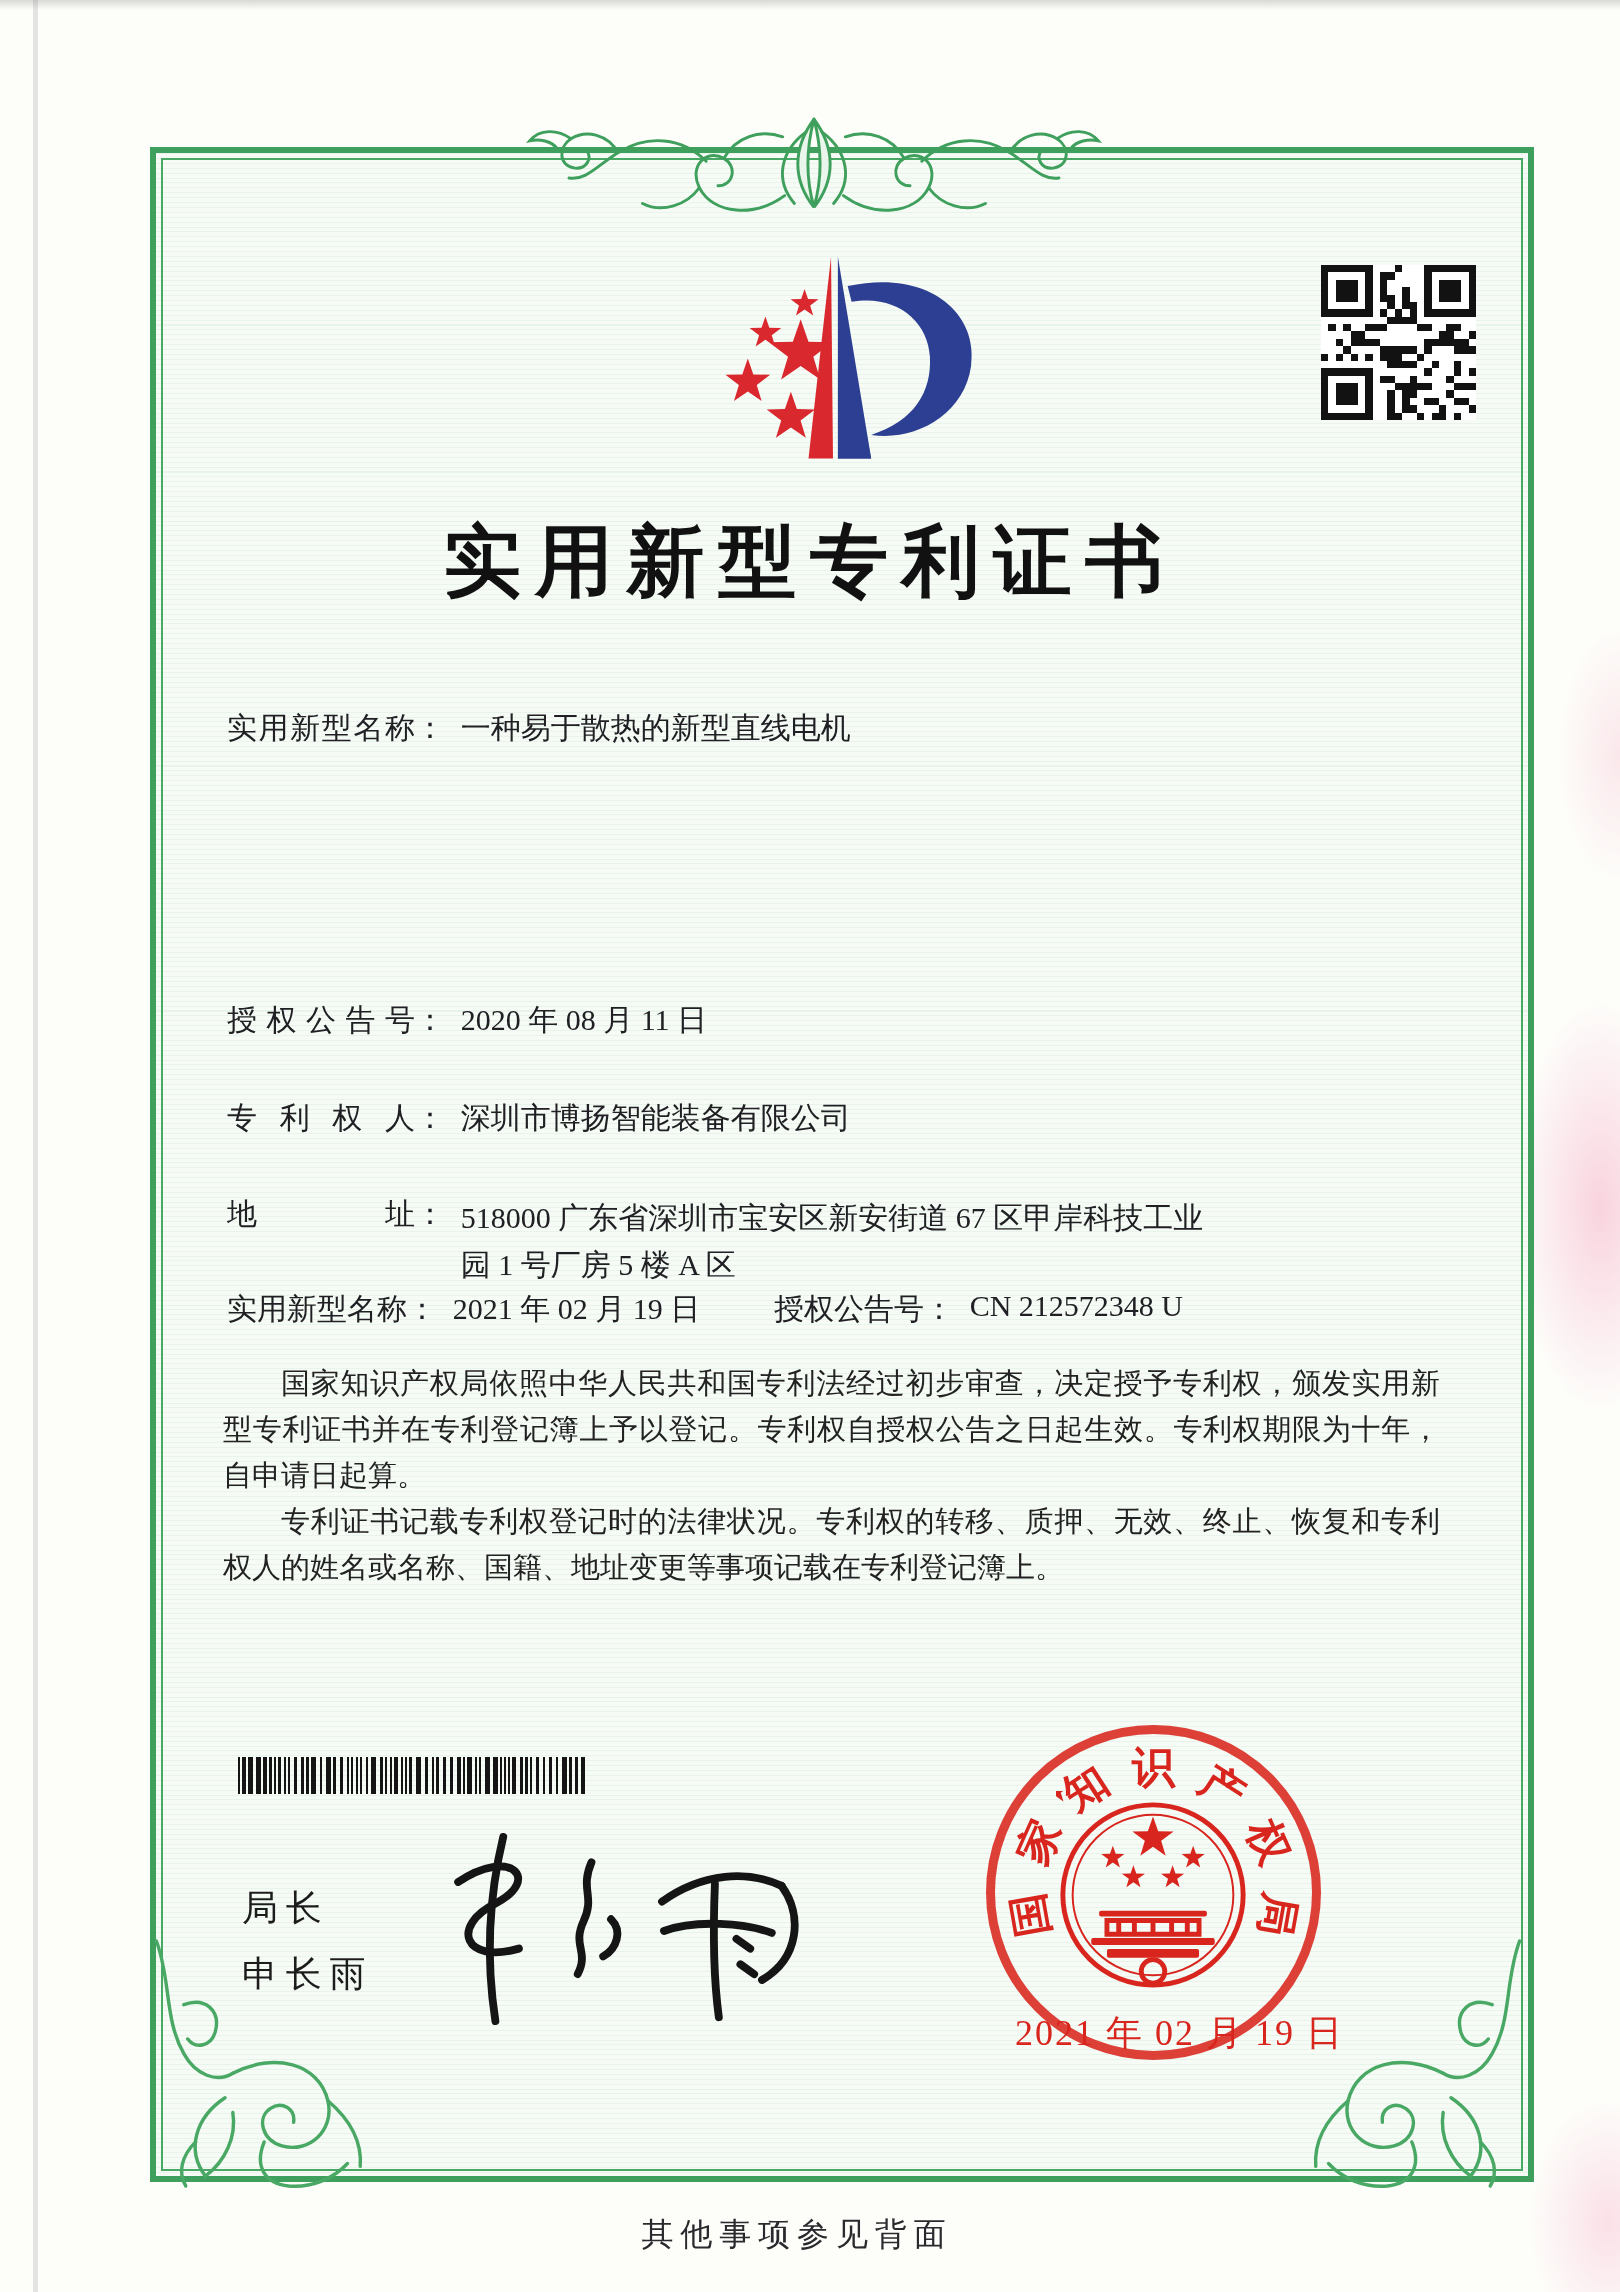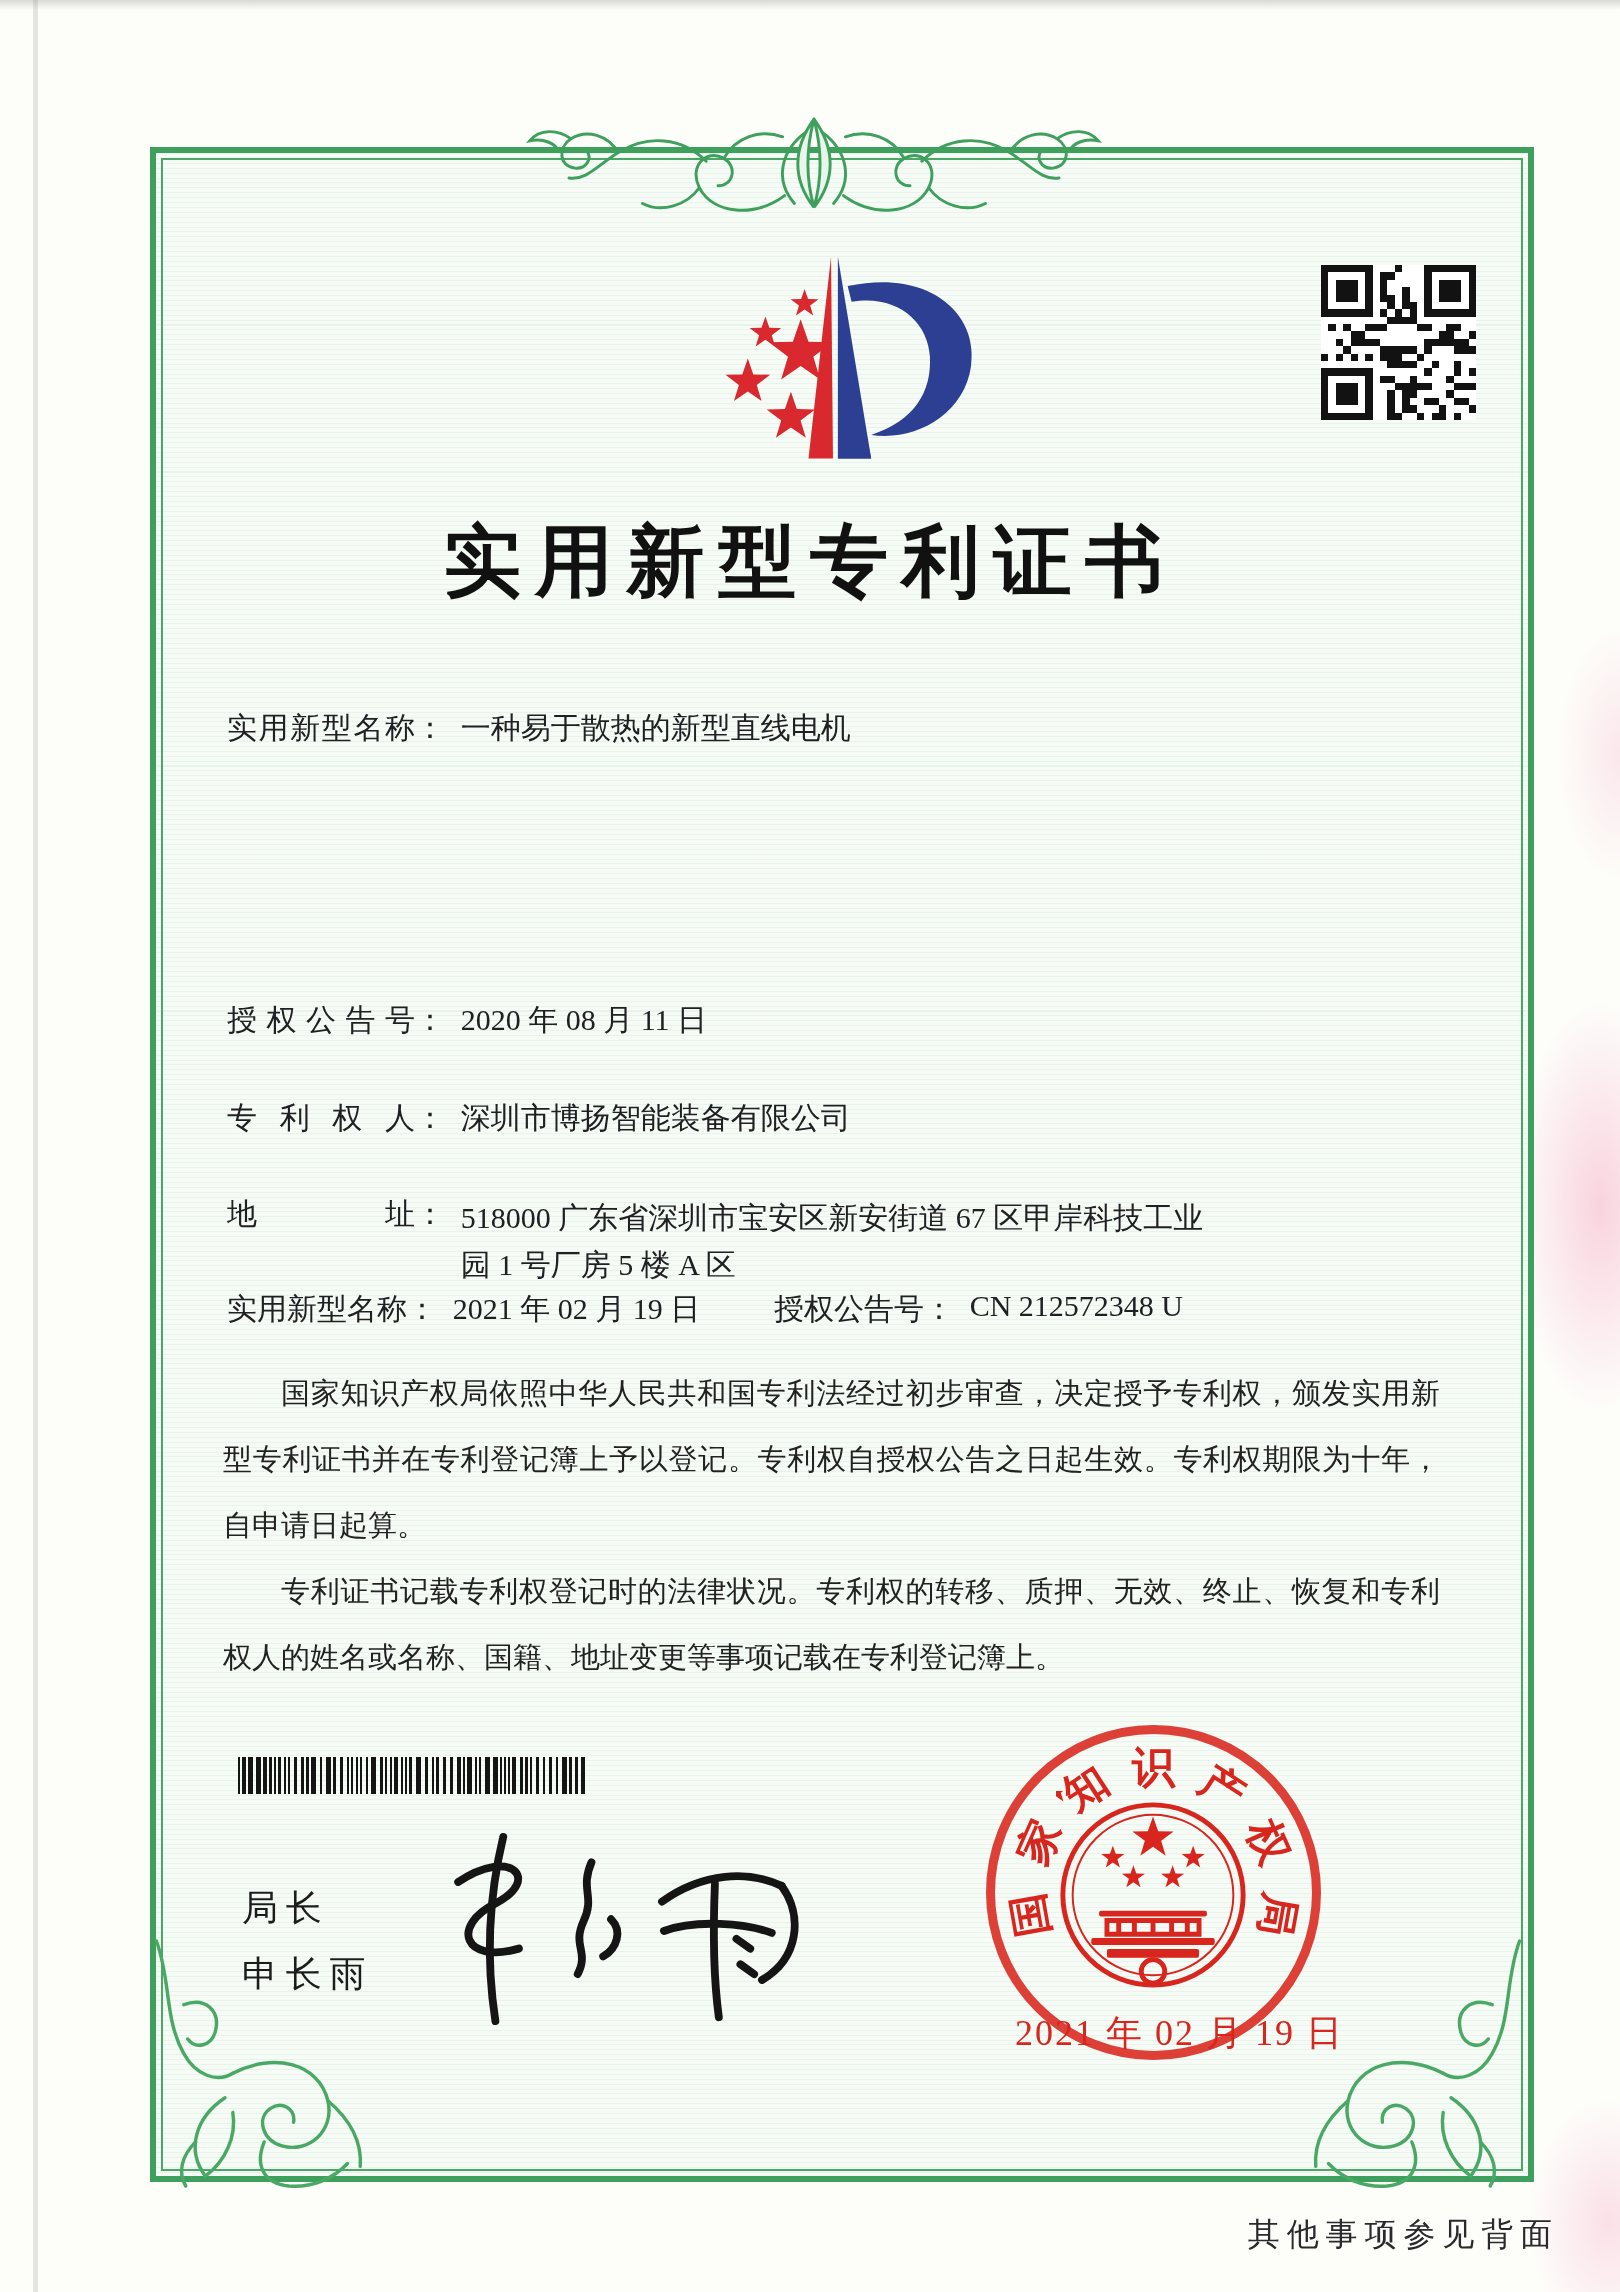--- a/index.html
+++ b/index.html
@@ -39,21 +39,21 @@
   
   .row{position:absolute;left:227px;font-size:30px;color:#202024;white-space:nowrap;}
   .lbl{display:inline-block;width:188px;text-align:justify;text-align-last:justify;vertical-align:top;}
   .lbl-plain{display:inline-block;vertical-align:top;}
   .colon{display:inline-block;vertical-align:top;}
   .val{display:inline-block;margin-left:15.7px;vertical-align:top;}
   .val-addr{display:inline-block;margin-left:15.7px;vertical-align:top;width:1010px;line-height:47px;white-space:normal;}
   .grant-right{position:absolute;left:547px;top:0;white-space:nowrap;}
 
   
-  .paras{position:absolute;left:223px;top:1360px;width:1217px;font-size:29px;line-height:66px;text-align:justify;color:#222;}
+  .paras{position:absolute;left:223px;top:1360px;width:1217px;font-size:29px;line-height:46px;text-align:justify;color:#222;}
   .paras p{margin:0;text-indent:2em;}
 
   
   .barcode{position:absolute;left:238px;top:1757px;width:351px;height:37px;display:flex;align-items:stretch;}
   .barcode div{background:#141414;}
   .barcode .gap{background:transparent;}
 
   
   .signer-title{position:absolute;left:242px;top:1884px;font-size:36px;letter-spacing:7.8px;color:#1c1c1c;}
   .signer-name{position:absolute;left:242px;top:1950px;font-size:36px;letter-spacing:7.8px;color:#1c1c1c;}
@@ -62,21 +62,21 @@
   
   .seal{position:absolute;left:986px;top:1725px;width:335px;height:335px;border-radius:50%;
     border:9.8px solid rgba(216,37,29,.88);box-sizing:border-box;}
   .seal .ring-char{position:absolute;left:50%;top:50%;font-size:43px;font-weight:bold;
     color:#d8251d;transform-origin:center;}
   .seal-date{position:absolute;left:1015px;top:2009px;font-size:36px;color:#d8251d;letter-spacing:2px;white-space:nowrap;}
   .emblem{position:absolute;left:61px;top:57px;}
 
   
   .page-info{position:absolute;left:0;top:2112px;width:1547px;text-align:center;font-size:30px;color:#26262b;}
-  .back-note{position:absolute;left:1px;top:2213px;width:1558px;text-align:right;font-size:32px;letter-spacing:6.9px;color:#2a2a2e;}
+  .back-note{position:absolute;left:18px;top:2213px;width:1558px;text-align:center;font-size:32px;letter-spacing:6.9px;color:#2a2a2e;}
 </style>
 </head>
 <body>
 
 <div class="page">
 
   <div class="scan-top"></div>
   <div class="scan-left"></div>
   <div class="smudge1"></div>
   <div class="smudge2"></div>

